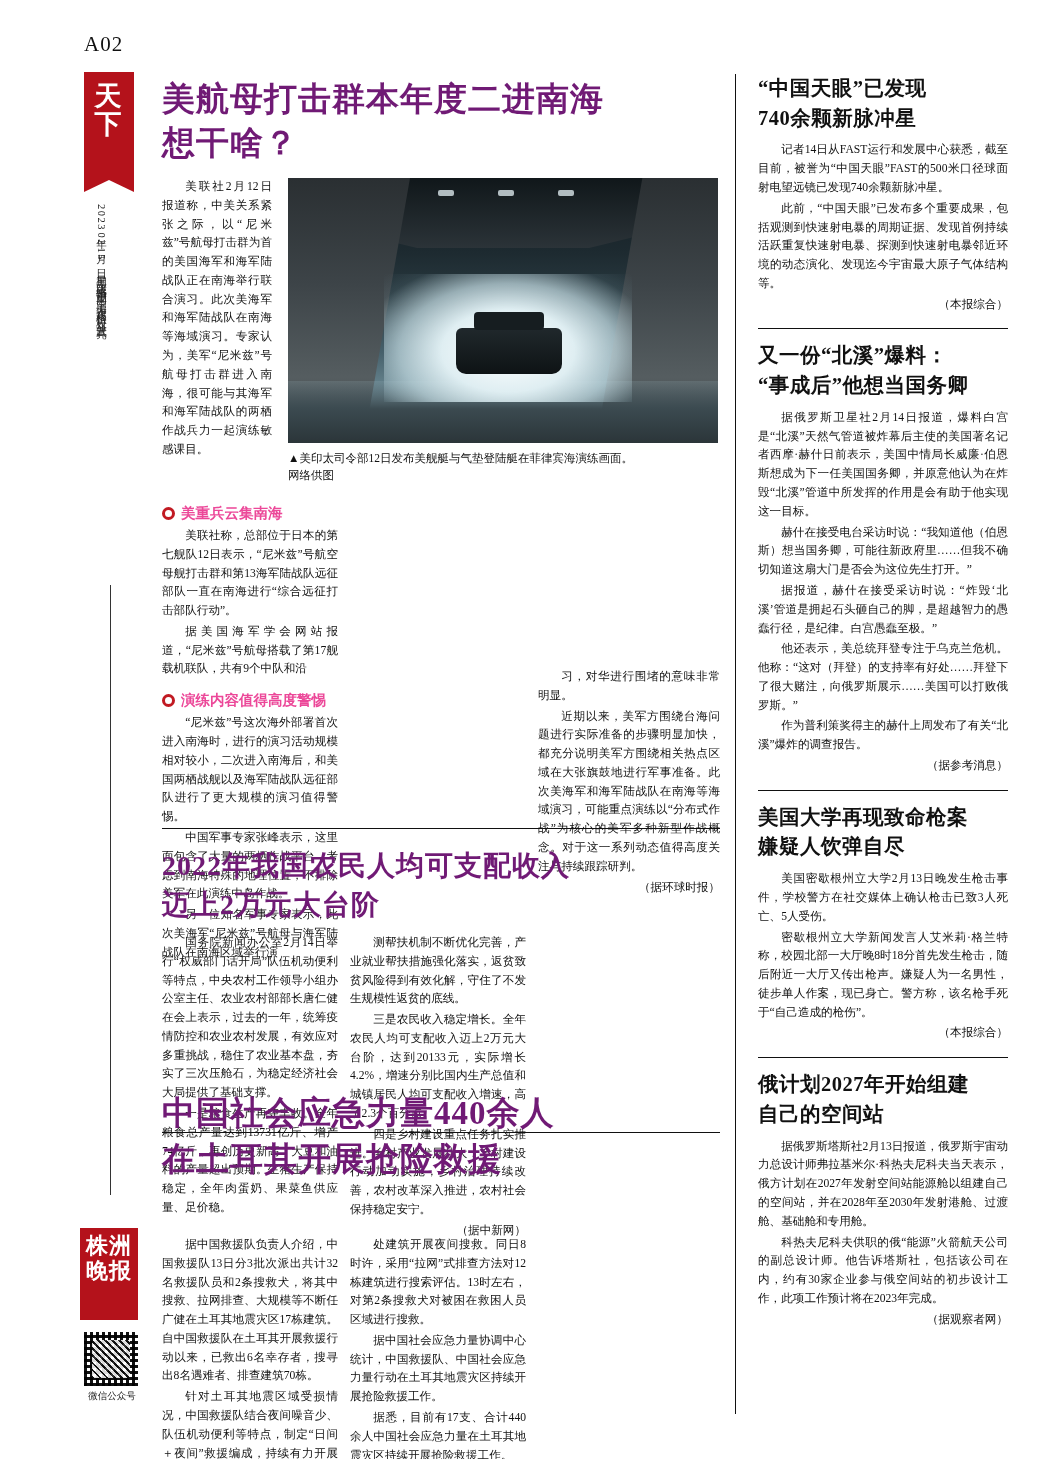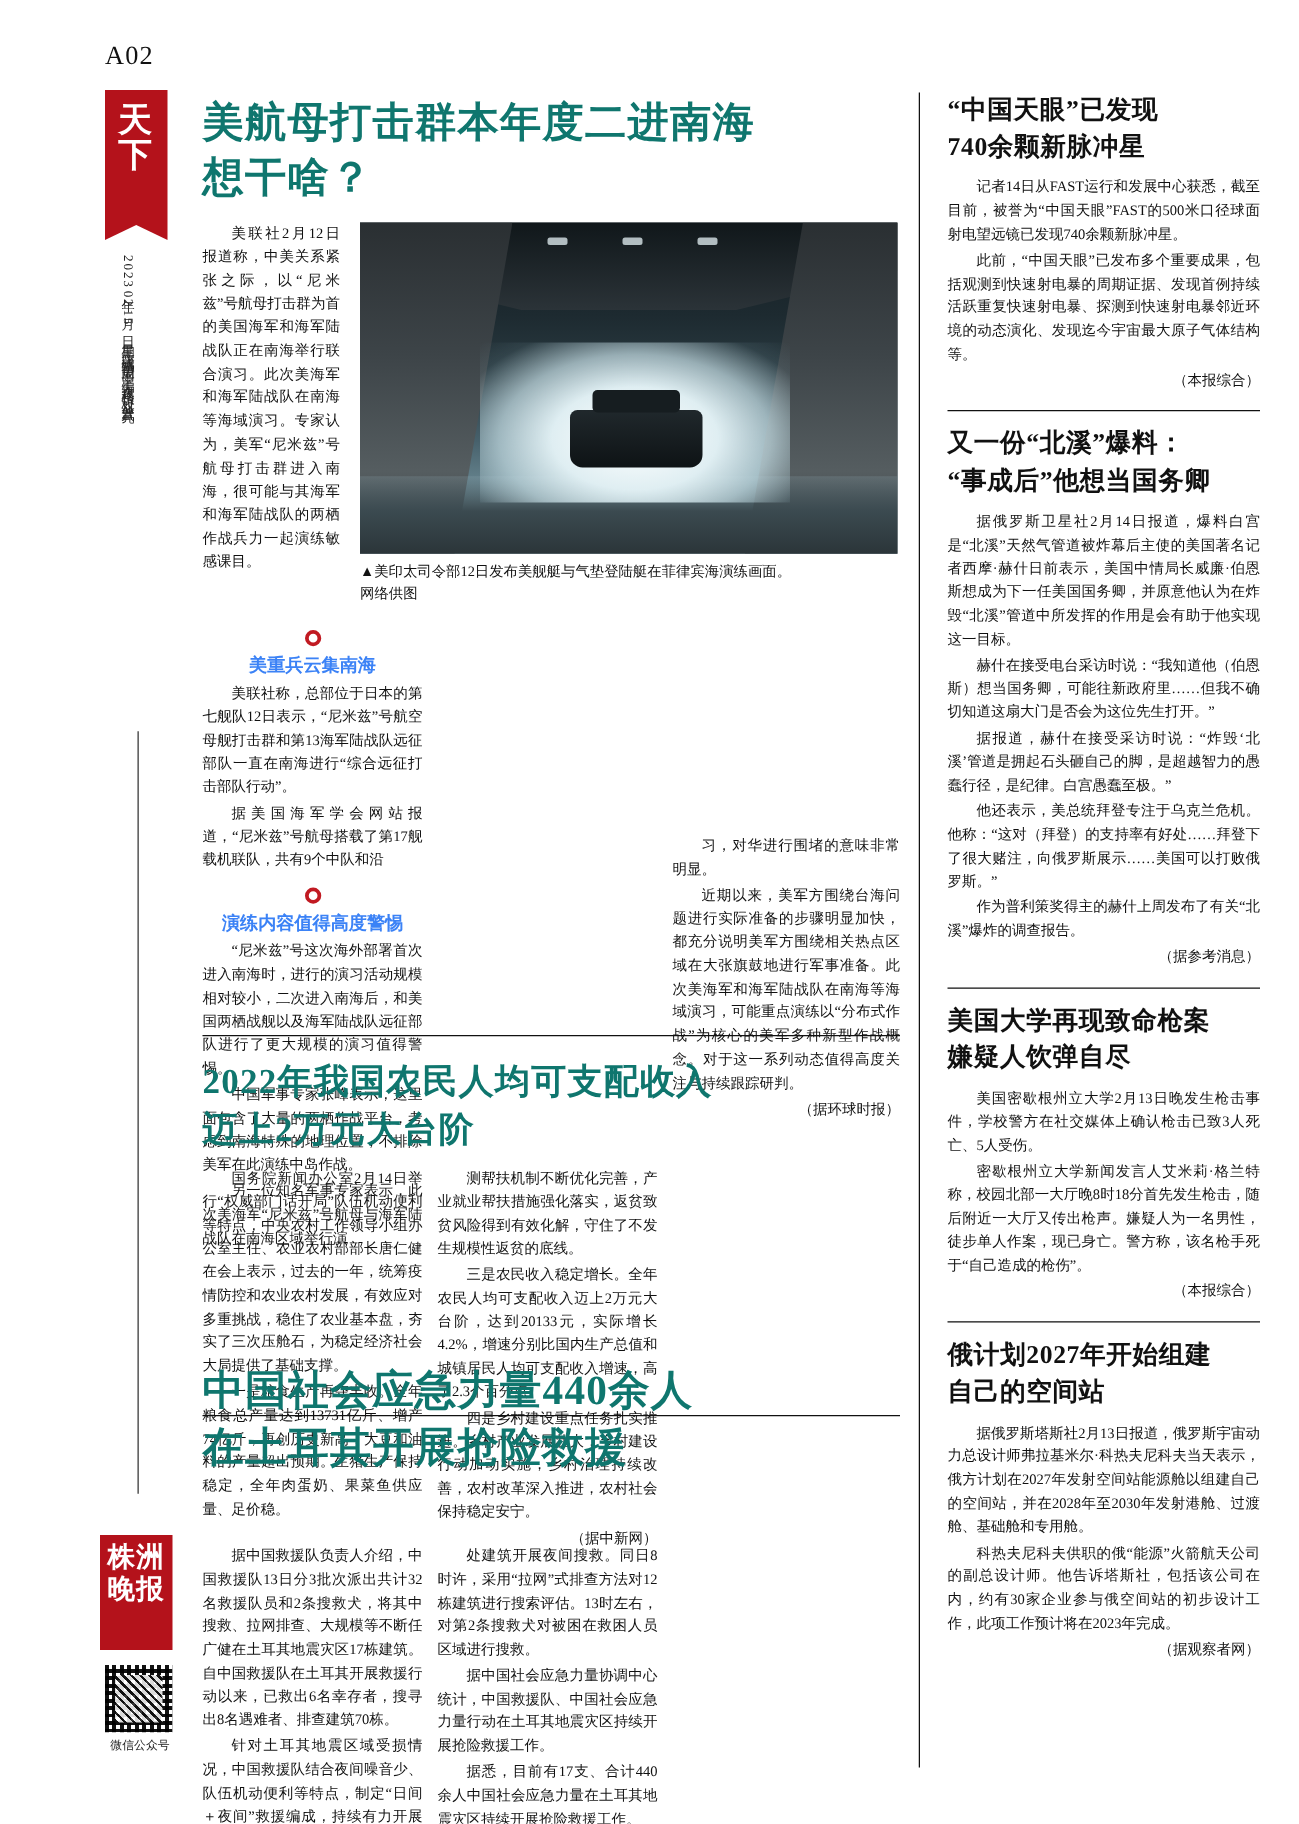--- a/index.html
+++ b/index.html
@@ -97,21 +97,21 @@
     font-family:"Liberation Serif", serif;
   }
 
   
   .content {
     position:absolute; left:150px; top:28px; right:18px; bottom:20px;
   }
   .headline {
     font-family:"Liberation Serif", serif;
     font-weight:bold;
-    color:#0f766e;
+    color:#701a75;
     letter-spacing:1px;
   }
   .lead-title {
     position:absolute; left:12px; top:50px; width:560px;
     font-size:33px; line-height:1.33;
   }
   .hero {
     position:absolute; left:138px; top:150px;
     width:430px; height:265px;
     background:#0d1418;
@@ -169,23 +169,23 @@
   }
   .col-text p { margin:0 0 2px 0; text-indent:2em; }
 
   .lead-col1 { position:absolute; left:12px; top:150px; width:110px; }
   .lead-col1 p { text-indent:2em; }
 
   .subhead {
     font-family:"Liberation Serif", serif;
     font-weight:bold;
     font-size:14.5px;
-    color:#3b82f6;
+    color:#ec4899;
     margin:6px 0 4px 0;
-    display:flex; align-items:center; gap:6px;flex-direction:column;
+    display:flex; align-items:center; gap:6px;
   }
   .bullet {
     width:13px; height:13px; border-radius:50%;
     border:3px solid #c11a22; box-sizing:border-box;
     flex:0 0 auto;
   }
 
   .lead-col2 { position:absolute; left:12px; top:470px; width:176px; }
   .lead-col3 { position:absolute; left:200px; top:505px; width:176px; }
   .lead-col4 { position:absolute; left:388px; top:640px; width:182px; }

